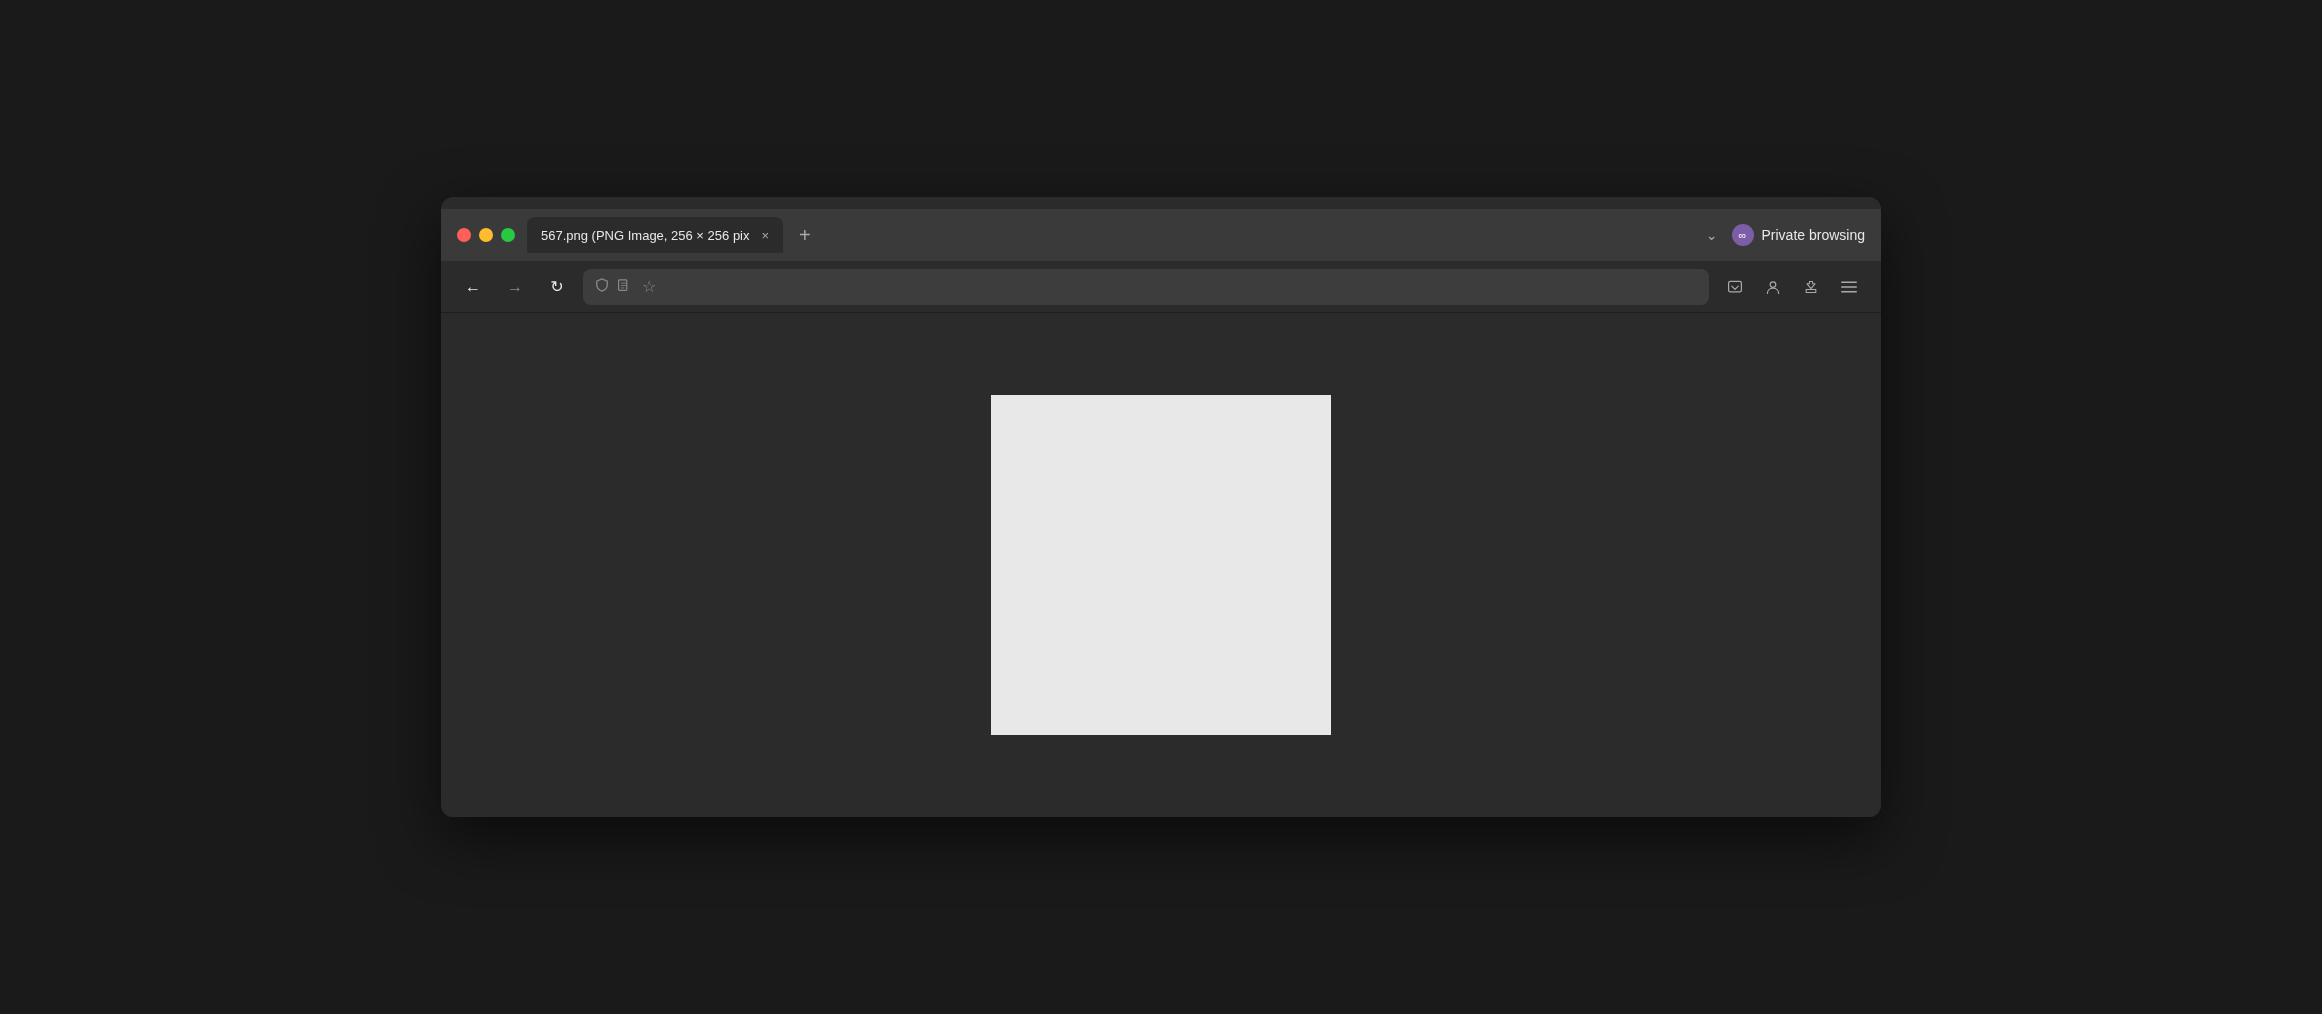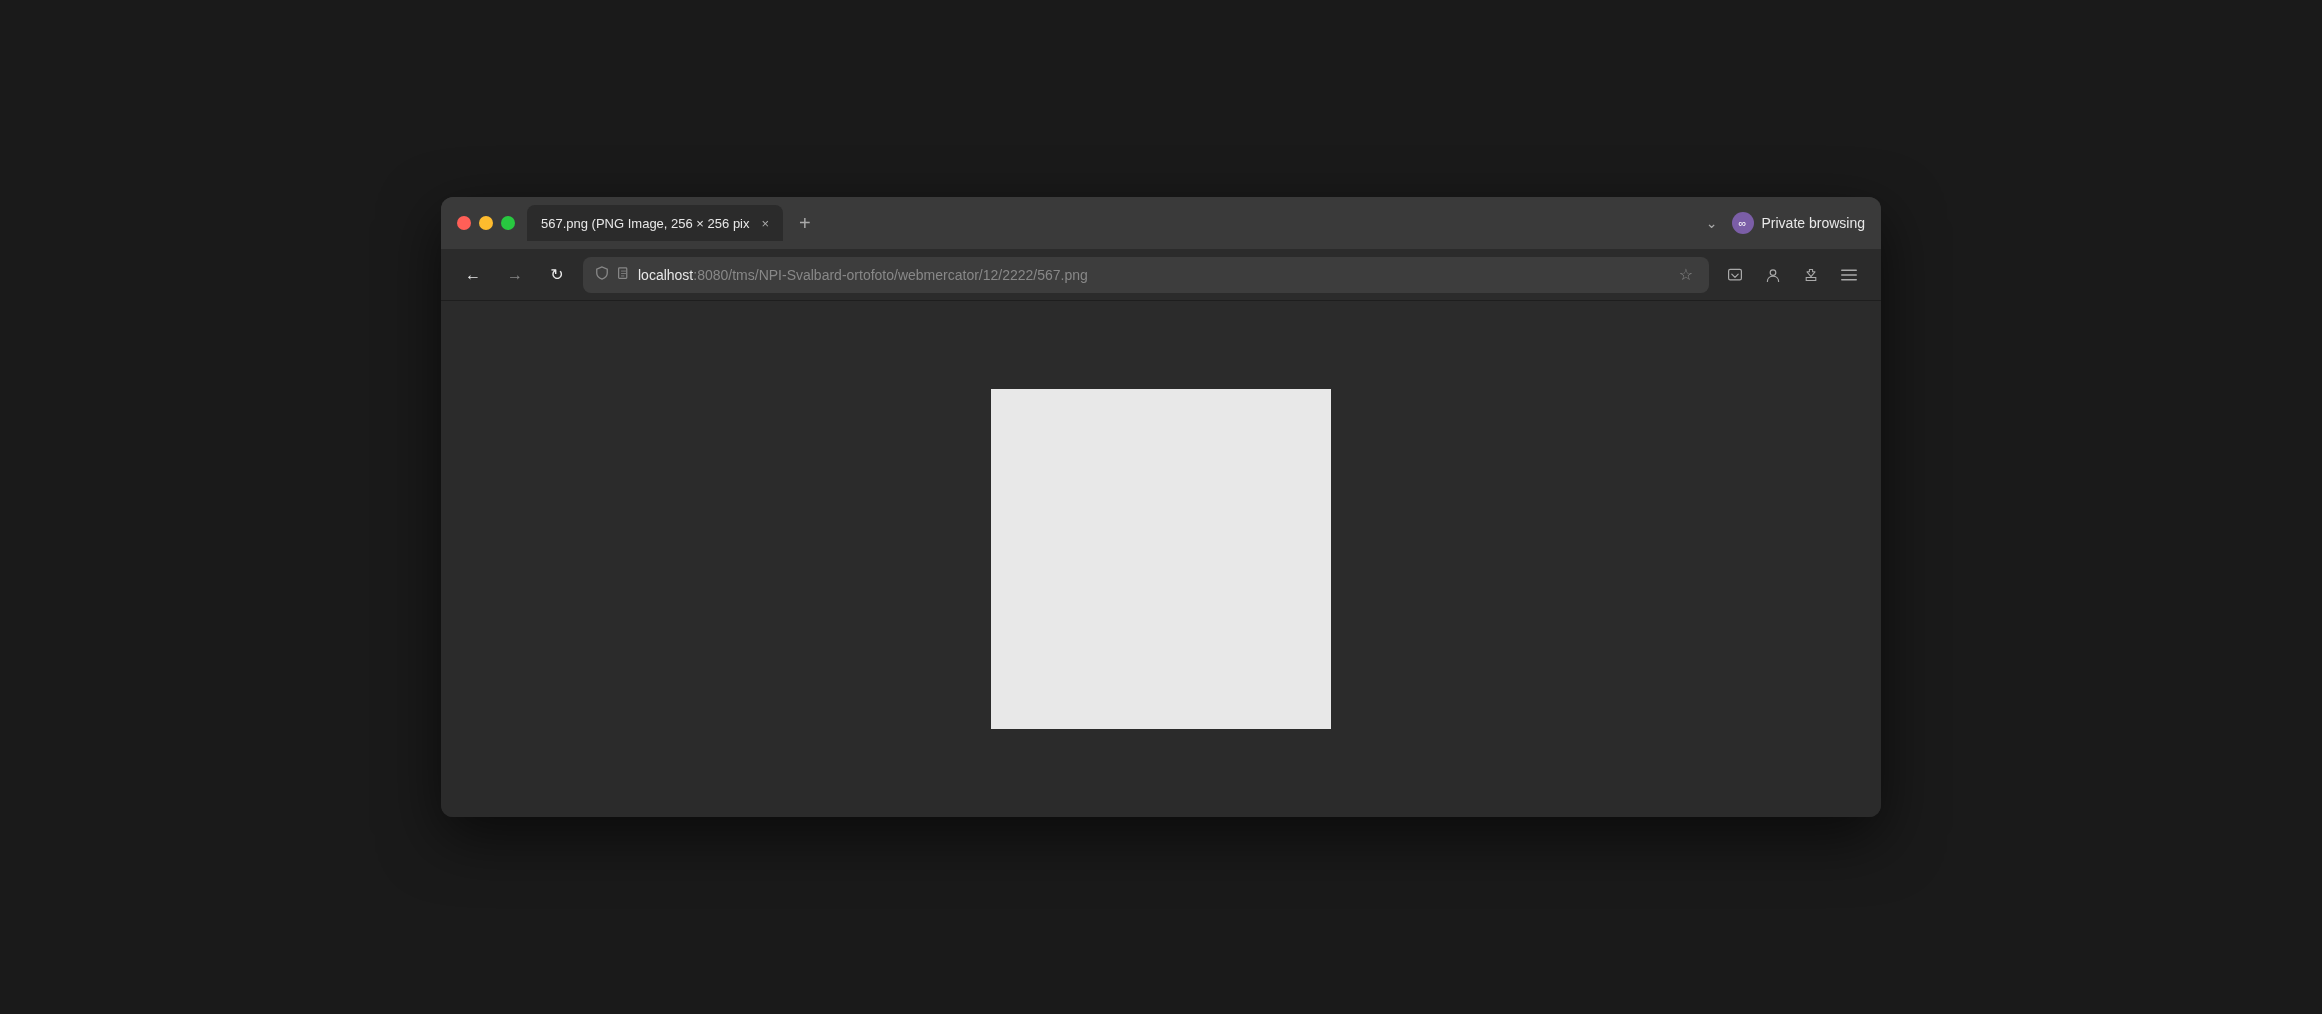--- a/index.html
+++ b/index.html
@@ -27,20 +27,21 @@
 
     
     .title-bar {
       background: #3a3a3a;
       height: 52px;
       display: flex;
       align-items: center;
       padding: 0 16px;
       gap: 12px;
       flex-shrink: 0;
+      margin-top: 12px;
     }
 
     .traffic-lights {
       display: flex;
       gap: 8px;
       align-items: center;
     }
 
     .traffic-light {
       width: 14px;
@@ -274,23 +275,20 @@
         <svg width="14" height="14" viewBox="0 0 16 16" fill="none">
           <path d="M8 1L2 3.5V8c0 3.5 2.5 5.8 6 7 3.5-1.2 6-3.5 6-7V3.5L8 1z" stroke="#888" stroke-width="1.5" fill="none"></path>
         </svg>
       </span>
       <span class="page-icon">
         <svg width="13" height="13" viewBox="0 0 16 16" fill="none">
           <rect x="2" y="1" width="10" height="13" rx="1" stroke="#888" stroke-width="1.5" fill="none"></rect>
           <path d="M5 5h6M5 8h6M5 11h4" stroke="#888" stroke-width="1"></path>
         </svg>
       </span>
-      <span class="url-text">
-        <span class="url-host">localhost</span><span class="url-path">:8080/tms/NPI-Svalbard-ortofoto/webmercator/12/2222/567.png</span>
-      </span>
       <span class="bookmark-btn">☆</span>
     </div>
 
     <div class="nav-right">
       <div class="nav-icon-btn">
         <svg width="16" height="16" viewBox="0 0 20 20" fill="none">
           <rect x="2" y="3" width="16" height="13" rx="2" stroke="#aaa" stroke-width="1.5" fill="none"></rect>
           <path d="M6 9l4 4 4-4" stroke="#aaa" stroke-width="1.5" stroke-linecap="round" stroke-linejoin="round"></path>
         </svg>
       </div>

